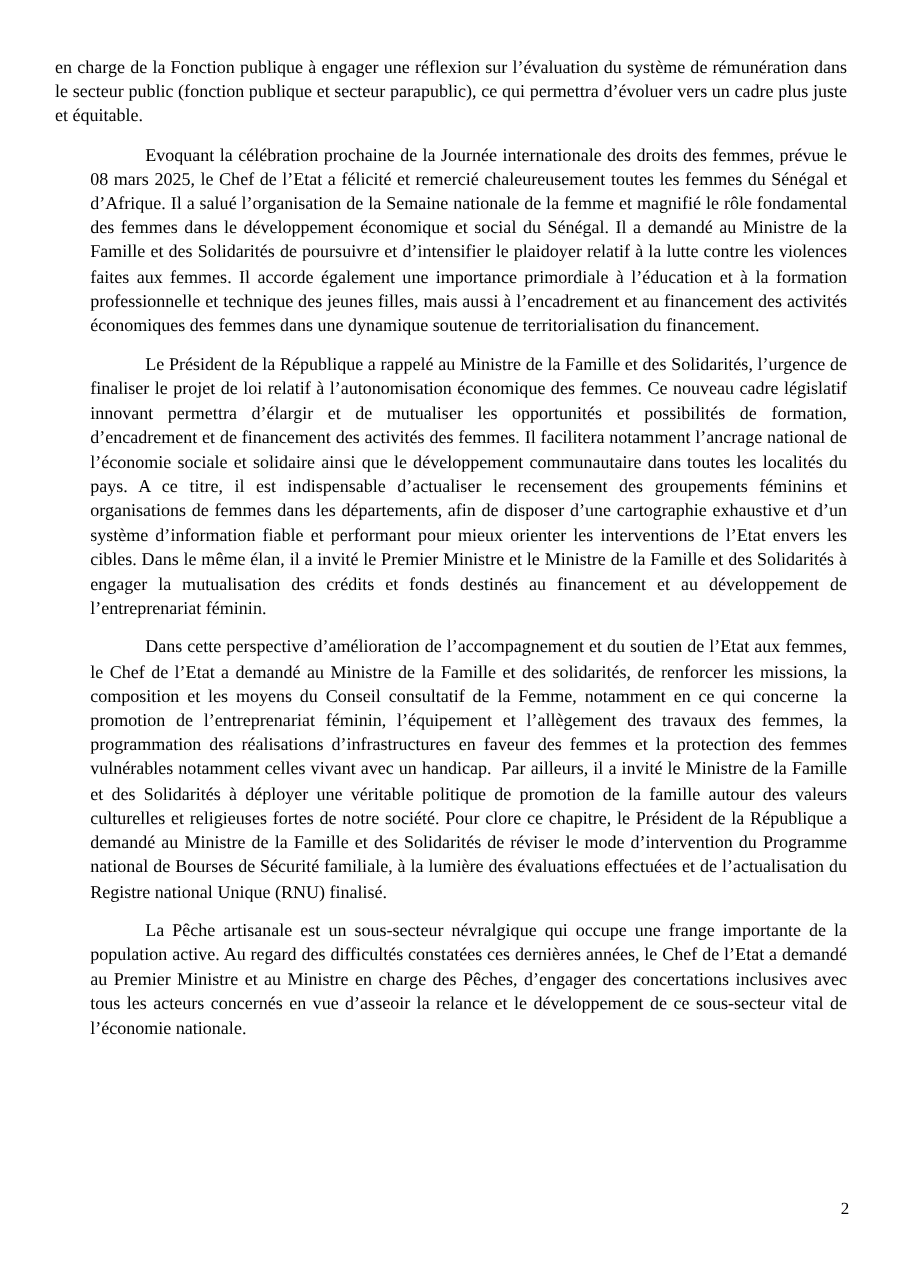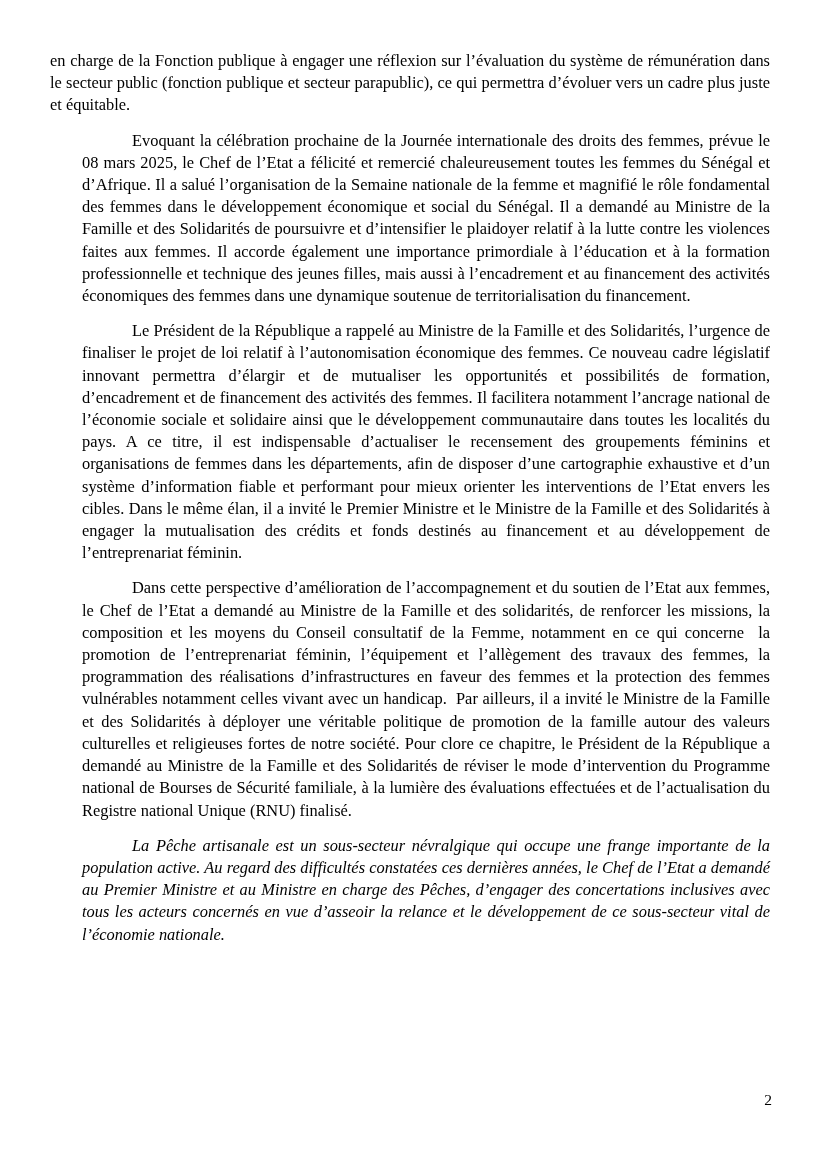--- a/index.html
+++ b/index.html
@@ -33,21 +33,20 @@
     white-space: pre-wrap;
     -webkit-hyphens: none;
     hyphens: none;
   }
   .para.indent {
     text-indent: 50px;
     margin-left: 32px;
   }
   .para.last {
     margin-bottom: 0;
-    font-style: italic;
   }
   .page-number {
     position: absolute;
     left: 0;
     top: 1090px;
     width: 772px;
     text-align: right;
     font-family: "Liberation Serif", "DejaVu Serif", serif;
     font-size: 15.5px;
     line-height: 20px;

